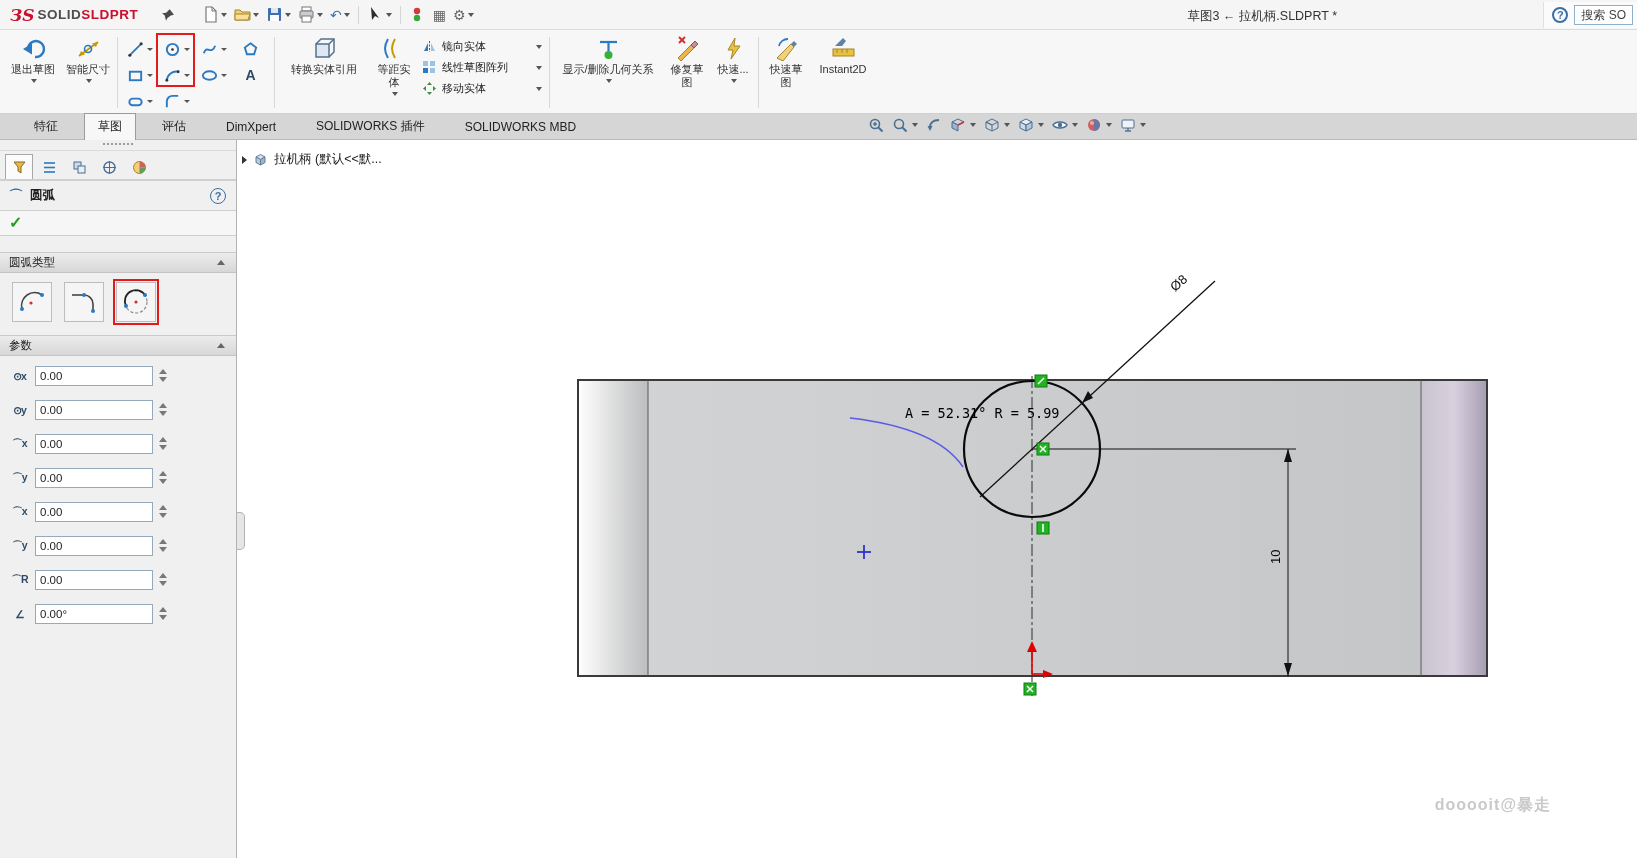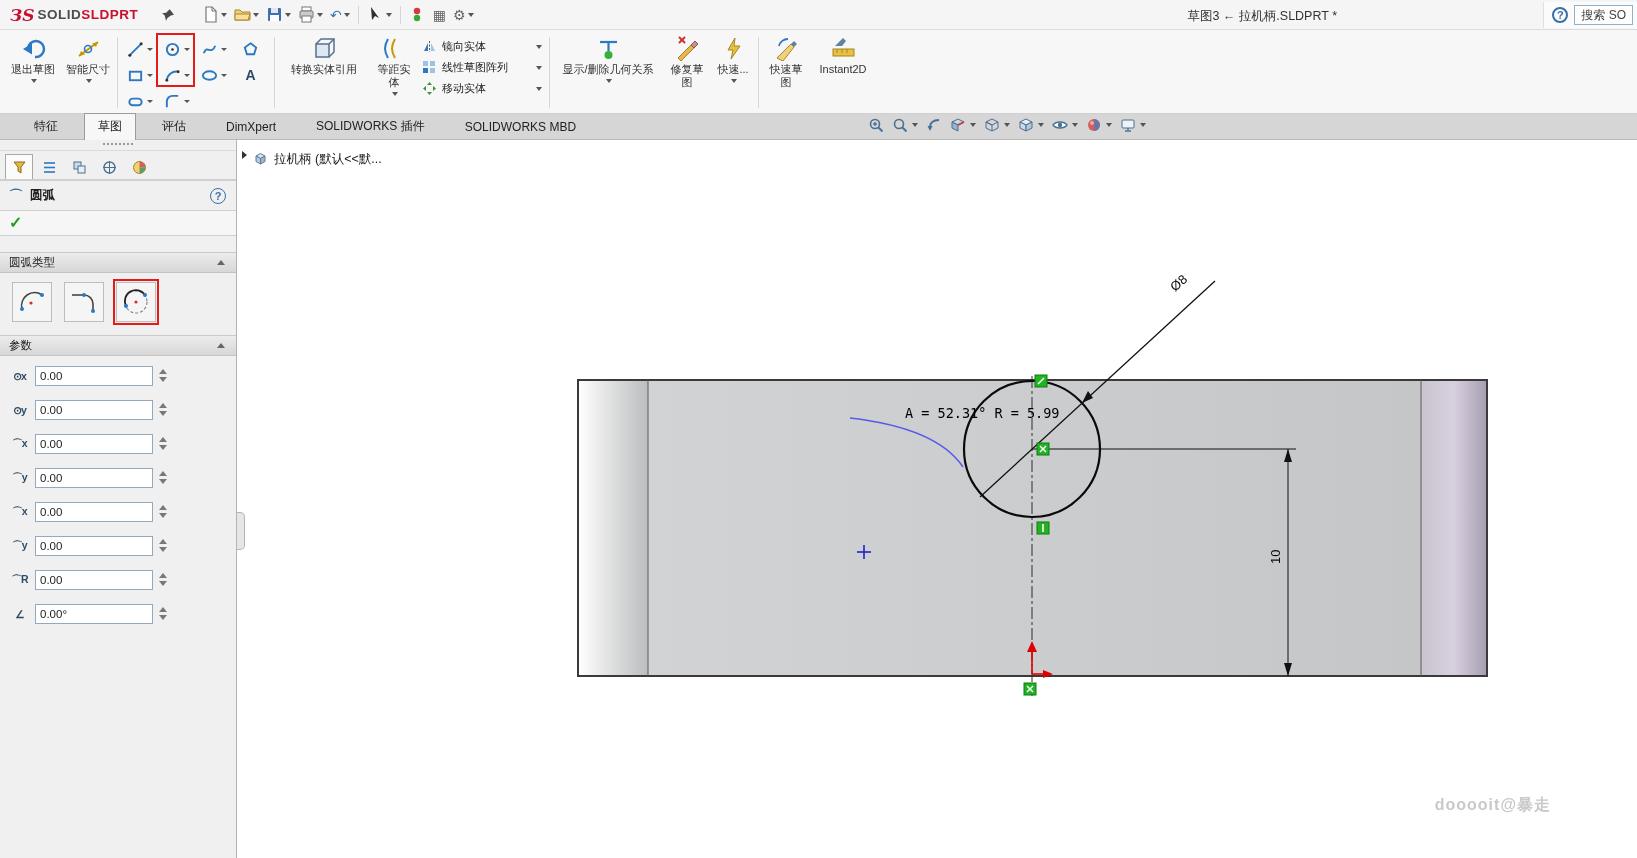--- a/index.html
+++ b/index.html
@@ -80,21 +80,21 @@
   .pinput{width:118px;height:20px;border:1px solid #95a9bc;background:#fff;font:11.5px "Liberation Sans",sans-serif;color:#222;padding:0 4px;}
   .spin{display:flex;flex-direction:column;gap:3px;margin-left:2px;}
   .spin i{display:block;width:0;height:0;border-left:4px solid transparent;border-right:4px solid transparent;}
   .spin .up{border-bottom:5px solid #787878;}
   .spin .dn{border-top:5px solid #787878;}
 
   
   .viewport{flex:1;position:relative;background:#ffffff;overflow:hidden;}
   .scene{position:absolute;left:0;top:0;width:1400px;height:718px;}
   .collapse-handle{position:absolute;left:-1px;top:372px;width:9px;height:38px;background:#e6e6e6;border:1px solid #b3b3b3;border-left:none;border-radius:0 5px 5px 0;}
-  .breadcrumb{position:absolute;left:5px;top:11px;display:flex;align-items:flex-start;gap:6px;font-size:12.5px;color:#1a1a1a;}
+  .breadcrumb{position:absolute;left:5px;top:11px;display:flex;align-items:center;gap:6px;font-size:12.5px;color:#1a1a1a;}
   .bc-caret{width:0;height:0;border-top:4px solid transparent;border-bottom:4px solid transparent;border-left:5px solid #333;}
   .breadcrumb svg{width:15px;height:15px;}
   .watermark{position:absolute;right:86px;bottom:42px;font-size:16px;font-weight:bold;color:#c9c9c9;letter-spacing:1px;}
   .vtext{font-family:"Liberation Sans",sans-serif;font-size:13px;fill:#0a0a0a;}
   .vinf{font-family:"DejaVu Sans Mono",monospace;font-size:13.5px;fill:#000;}
 </style>
 </head>
 <body>
 
 <div class="menubar">

